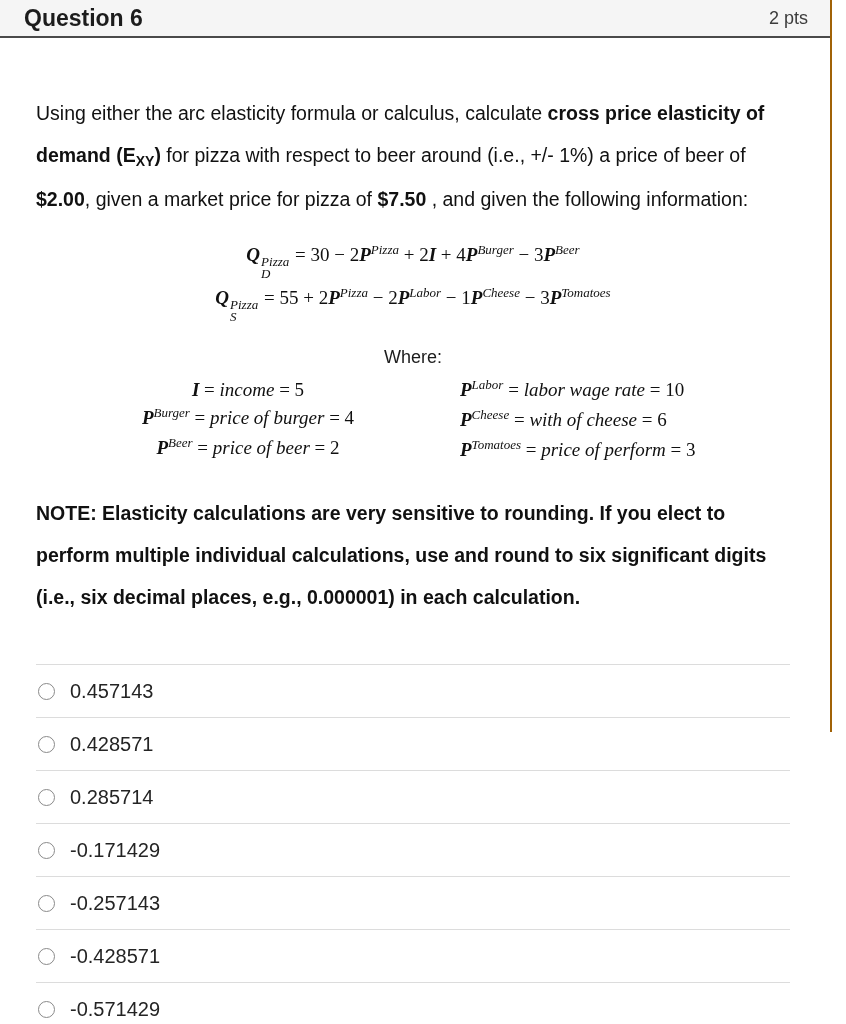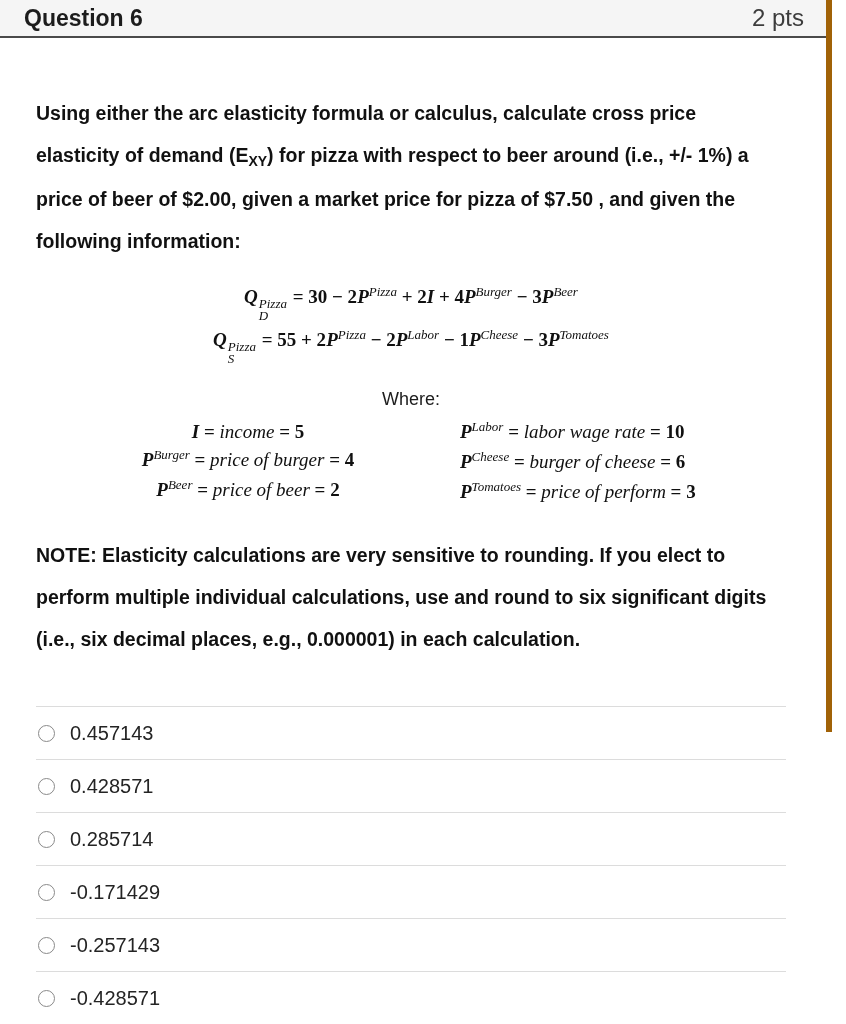--- a/index.html
+++ b/index.html
@@ -1,36 +1,36 @@
 <!DOCTYPE html>
 <html><head>
 <meta charset="utf-8">
 <style>
   * { box-sizing: border-box; }
   html,body { margin:0; padding:0; background:#ffffff; }
   body { font-family:"Liberation Sans", sans-serif; color:#1d1d1d; }
 
   .page { width:846px; height:1024px; overflow:hidden; background:#fff; position:relative; }
-  .card { width:832px; height:732px; border-right:6px solid #a16207; }
+  .card { width:832px; height:732px; border-right:2px solid #a16207; }
 
   .q-header {
     height:38px; background:#f5f5f5; border-bottom:2px solid #4a4a4a;
     display:flex; justify-content:space-between; align-items:center;
     padding:0 22px 0 24px;
   }
   .q-title { font-size:23px; font-weight:700; color:#1c1c1c; }
-  .q-pts   { font-size:24px; font-weight:400; color:#3c3c3c; }
+  .q-pts   { font-size:18px; font-weight:400; color:#3c3c3c; }
 
   .q-body { padding:0 40px 0 36px; }
 
   .qtext { margin:54px 0 0 0; font-size:19.5px; line-height:42px; color:#111; max-width:745px; }
   .note  { margin:26px 0 0 0; font-size:19.5px; line-height:42px; color:#111; max-width:745px;font-weight:bold; }
 
   
-  .k-r  { font-weight:700; font-style:normal;margin-top:43px; }
+  .k-r  { font-weight:400; font-style:normal;margin-top:43px; }
   .k-b  { font-weight:700; }
   .k-i  { font-style:italic; }
   .k-bi { font-weight:700; font-style:italic; }
   .k-sup { font-style:italic; font-size:13px; position:relative; top:-7px; }
   .k-bsub { font-weight:700; font-size:14px; position:relative; top:4px; }
   .stack {
     display:inline-flex; flex-direction:column; text-align:left;
     font-style:italic; font-size:13px; line-height:12px;
     vertical-align:-5px; margin-left:1px; margin-right:1px;
   }
@@ -91,21 +91,21 @@
       <div class="where">Where:</div>
 
       <div class="defs">
         <div class="col col-left">
           <div class="def-line"><span class="k-bi">I</span><span class="k-r"> = </span><span class="k-i">income</span><span class="k-r"> = 5</span></div>
           <div class="def-line"><span class="k-bi">P</span><span class="k-sup">Burger</span><span class="k-r"> = </span><span class="k-i">price of burger</span><span class="k-r"> = 4</span></div>
           <div class="def-line"><span class="k-bi">P</span><span class="k-sup">Beer</span><span class="k-r"> = </span><span class="k-i">price of beer</span><span class="k-r"> = 2</span></div>
         </div>
         <div class="col col-right">
           <div class="def-line"><span class="k-bi">P</span><span class="k-sup">Labor</span><span class="k-r"> = </span><span class="k-i">labor wage rate</span><span class="k-r"> = 10</span></div>
-          <div class="def-line"><span class="k-bi">P</span><span class="k-sup">Cheese</span><span class="k-r"> = </span><span class="k-i">burger of cheese</span><span class="k-r"> = 6</span></div>
+          <div class="def-line"><span class="k-bi">P</span><span class="k-sup">Cheese</span><span class="k-r"> = </span><span class="k-i">with of cheese</span><span class="k-r"> = 6</span></div>
           <div class="def-line"><span class="k-bi">P</span><span class="k-sup">Tomatoes</span><span class="k-r"> = </span><span class="k-i">price of perform</span><span class="k-r"> = 3</span></div>
         </div>
       </div>
 
       <p class="note">NOTE: Elasticity calculations are very sensitive to rounding. If you elect to perform multiple individual calculations, use and round to six significant digits (i.e., six decimal places, e.g., 0.000001) in each calculation.</p>
 
       <div class="options">
           <div class="option">
             <span class="radio"></span>
             <span class="opt-label">0.457143</span>

